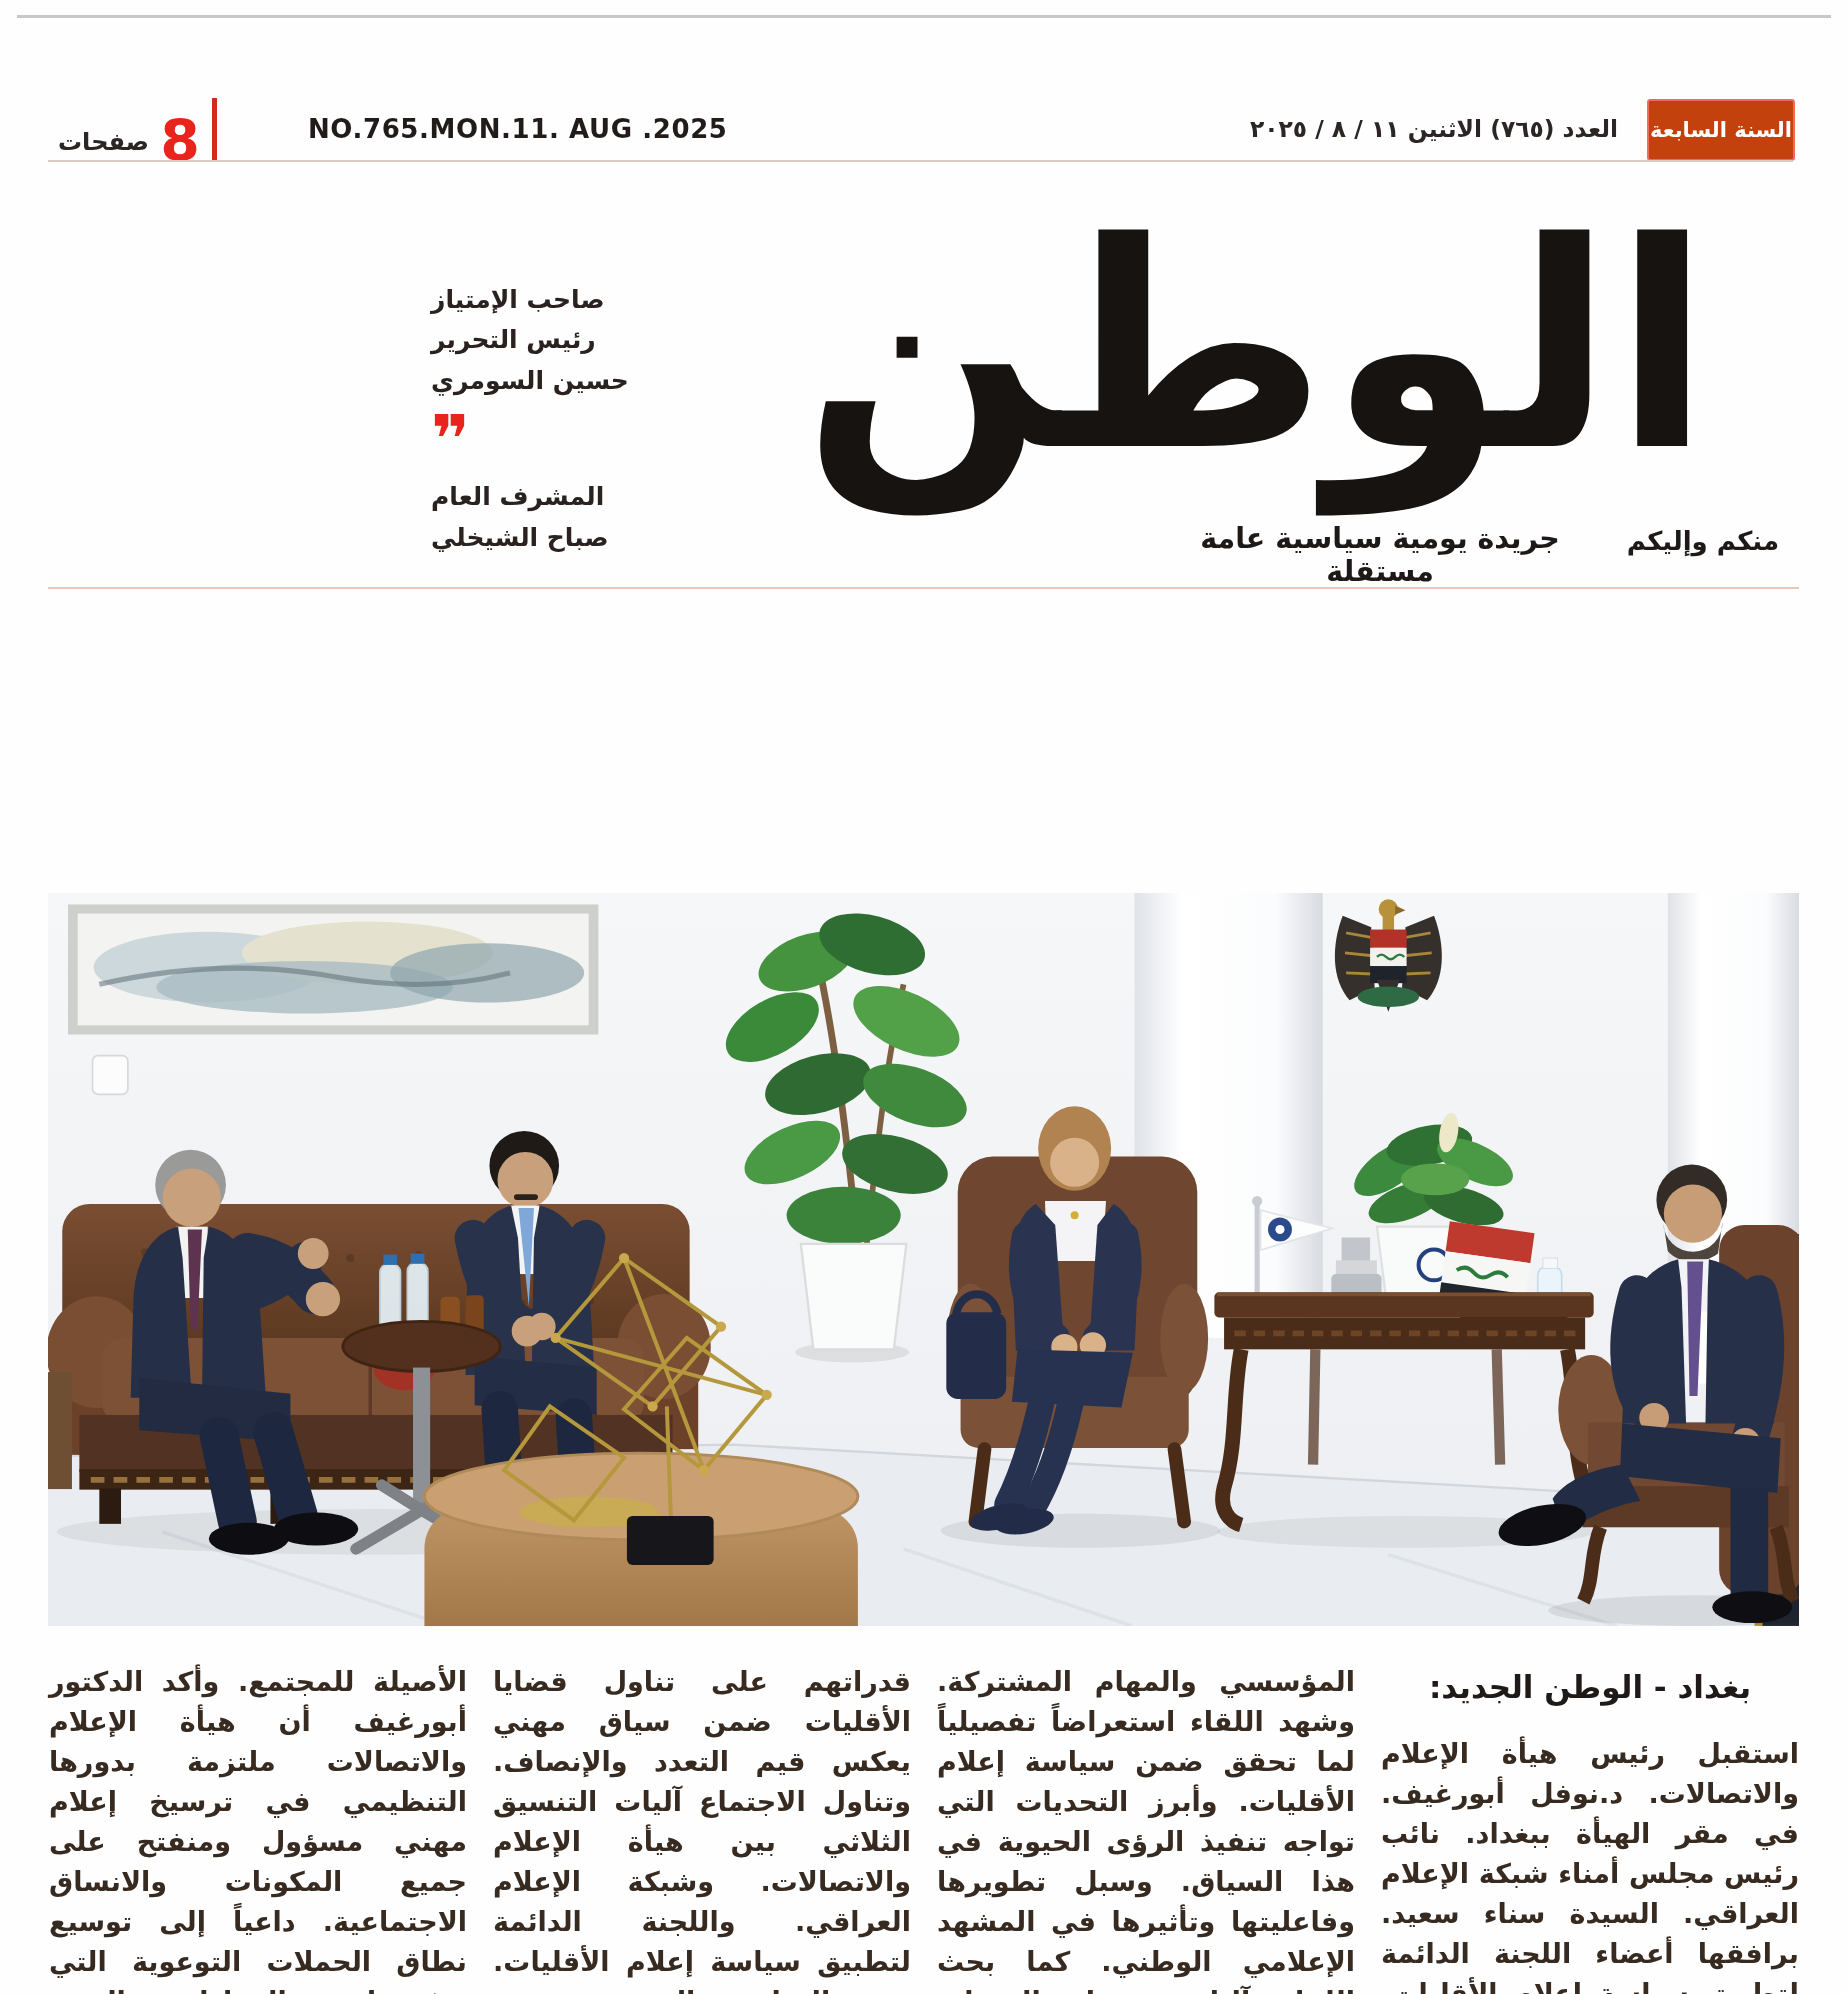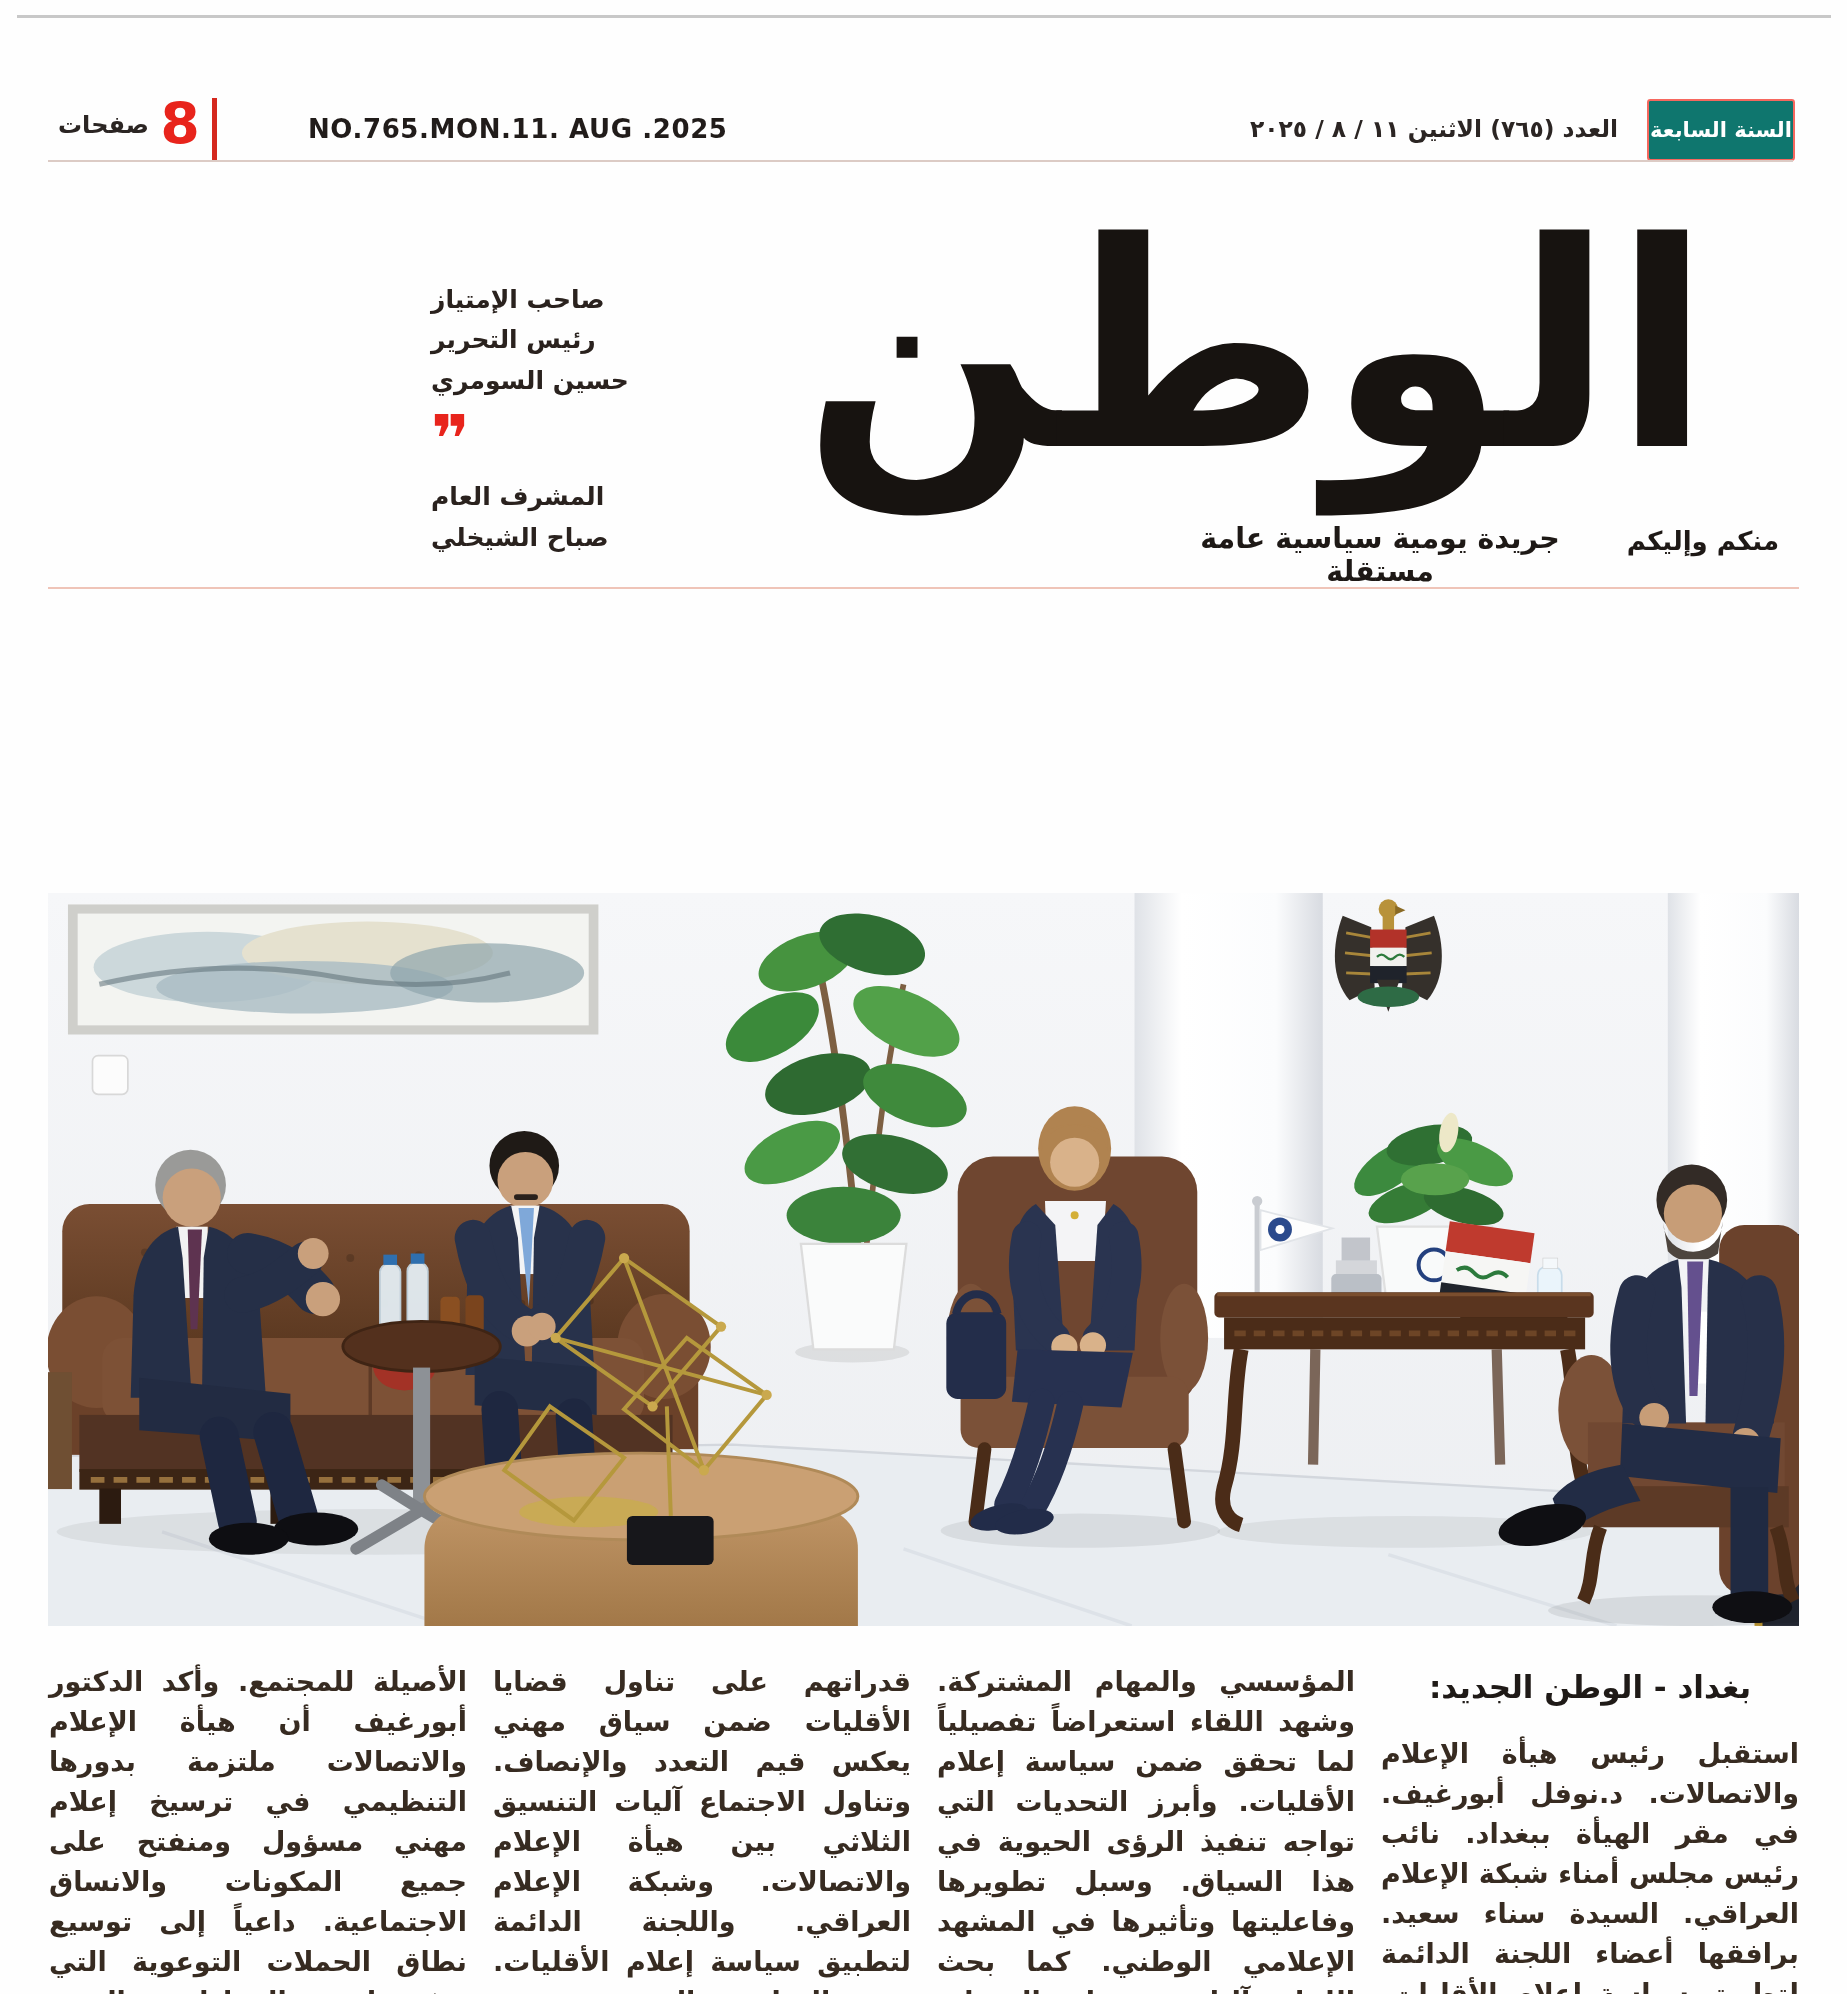--- a/index.html
+++ b/index.html
@@ -1,27 +1,27 @@
 <!DOCTYPE html>
 <html lang="ar" style="font-size:9px"><head>
 <meta charset="utf-8">
 <style>
   html,body{margin:0;padding:0;background:#ffffff;}
   .page{position:relative;width:1848px;height:1995px;background:#fefefe;overflow:hidden;
         font-family:"DejaVu Sans",sans-serif;}
   
   .topline{position:absolute;left:17px;top:15px;width:1814px;height:2.9px;background:#9b9b9b;opacity:.55;}
-  .pages{position:absolute;left:58px;top:96px;display:flex;align-items:center;gap:11.4px;}
+  .pages{position:absolute;left:58px;top:113px;display:flex;align-items:center;gap:11.4px;}
   .pages .lbl{font-size:24px;font-weight:bold;color:#2b2523;}
   .pages .num{font-size:57px;font-weight:bold;color:#e8241c;line-height:1;}
   .redbar{position:absolute;left:212px;top:98px;width:5.1px;height:62px;background:#d5281e;}
   .issue-en{position:absolute;left:308px;top:114px;font-size:26px;font-weight:800;color:#211c1a;letter-spacing:0.6px;white-space:nowrap;}
   .accred{position:absolute;left:670px;top:115px;width:559px;font-size:23.4px;font-weight:bold;color:#2b2523;direction:rtl;text-align:center;white-space:nowrap;}
   .issue-ar{position:absolute;left:1246px;top:115px;width:376px;font-size:23.4px;font-weight:bold;color:#2b2523;direction:rtl;text-align:center;white-space:nowrap;}
-  .badge{position:absolute;left:1647px;top:99px;width:144px;height:58px;background:#0f766e;border:2.3px solid #f6685f;border-radius:3.4px;
+  .badge{position:absolute;left:1647px;top:99px;width:144px;height:58px;background:#c2410c;border:2.3px solid #f6685f;border-radius:3.4px;
          color:#ffffff;font-size:21px;font-weight:bold;display:flex;align-items:center;justify-content:center;direction:rtl;}
   .hdr-rule{position:absolute;left:48px;top:160px;width:1745px;height:1.7px;background:#dccbc5;}
   
   .owner{position:absolute;left:431px;top:285px;width:234px;text-align:left;direction:rtl;color:#2a221e;}
   .owner .t{font-size:25px;font-weight:bold;margin-bottom:11.4px;}
   .owner .q{font-size:66px;line-height:68px;color:#e8241c;font-weight:bold;margin:3.4px 0 8px 0;}
   .logo-badge{position:absolute;left:778px;top:352px;width:370px;height:156px;background:#ee2722;z-index:1;
               display:flex;align-items:center;justify-content:center;color:#fff;font-size:98px;font-weight:bold;direction:rtl;}
   .logo-main{position:absolute;left:1021px;top:188px;width:690px;z-index:2;text-align:center;direction:rtl;
              font-size:285px;line-height:319px;font-weight:bold;color:#171310;}

